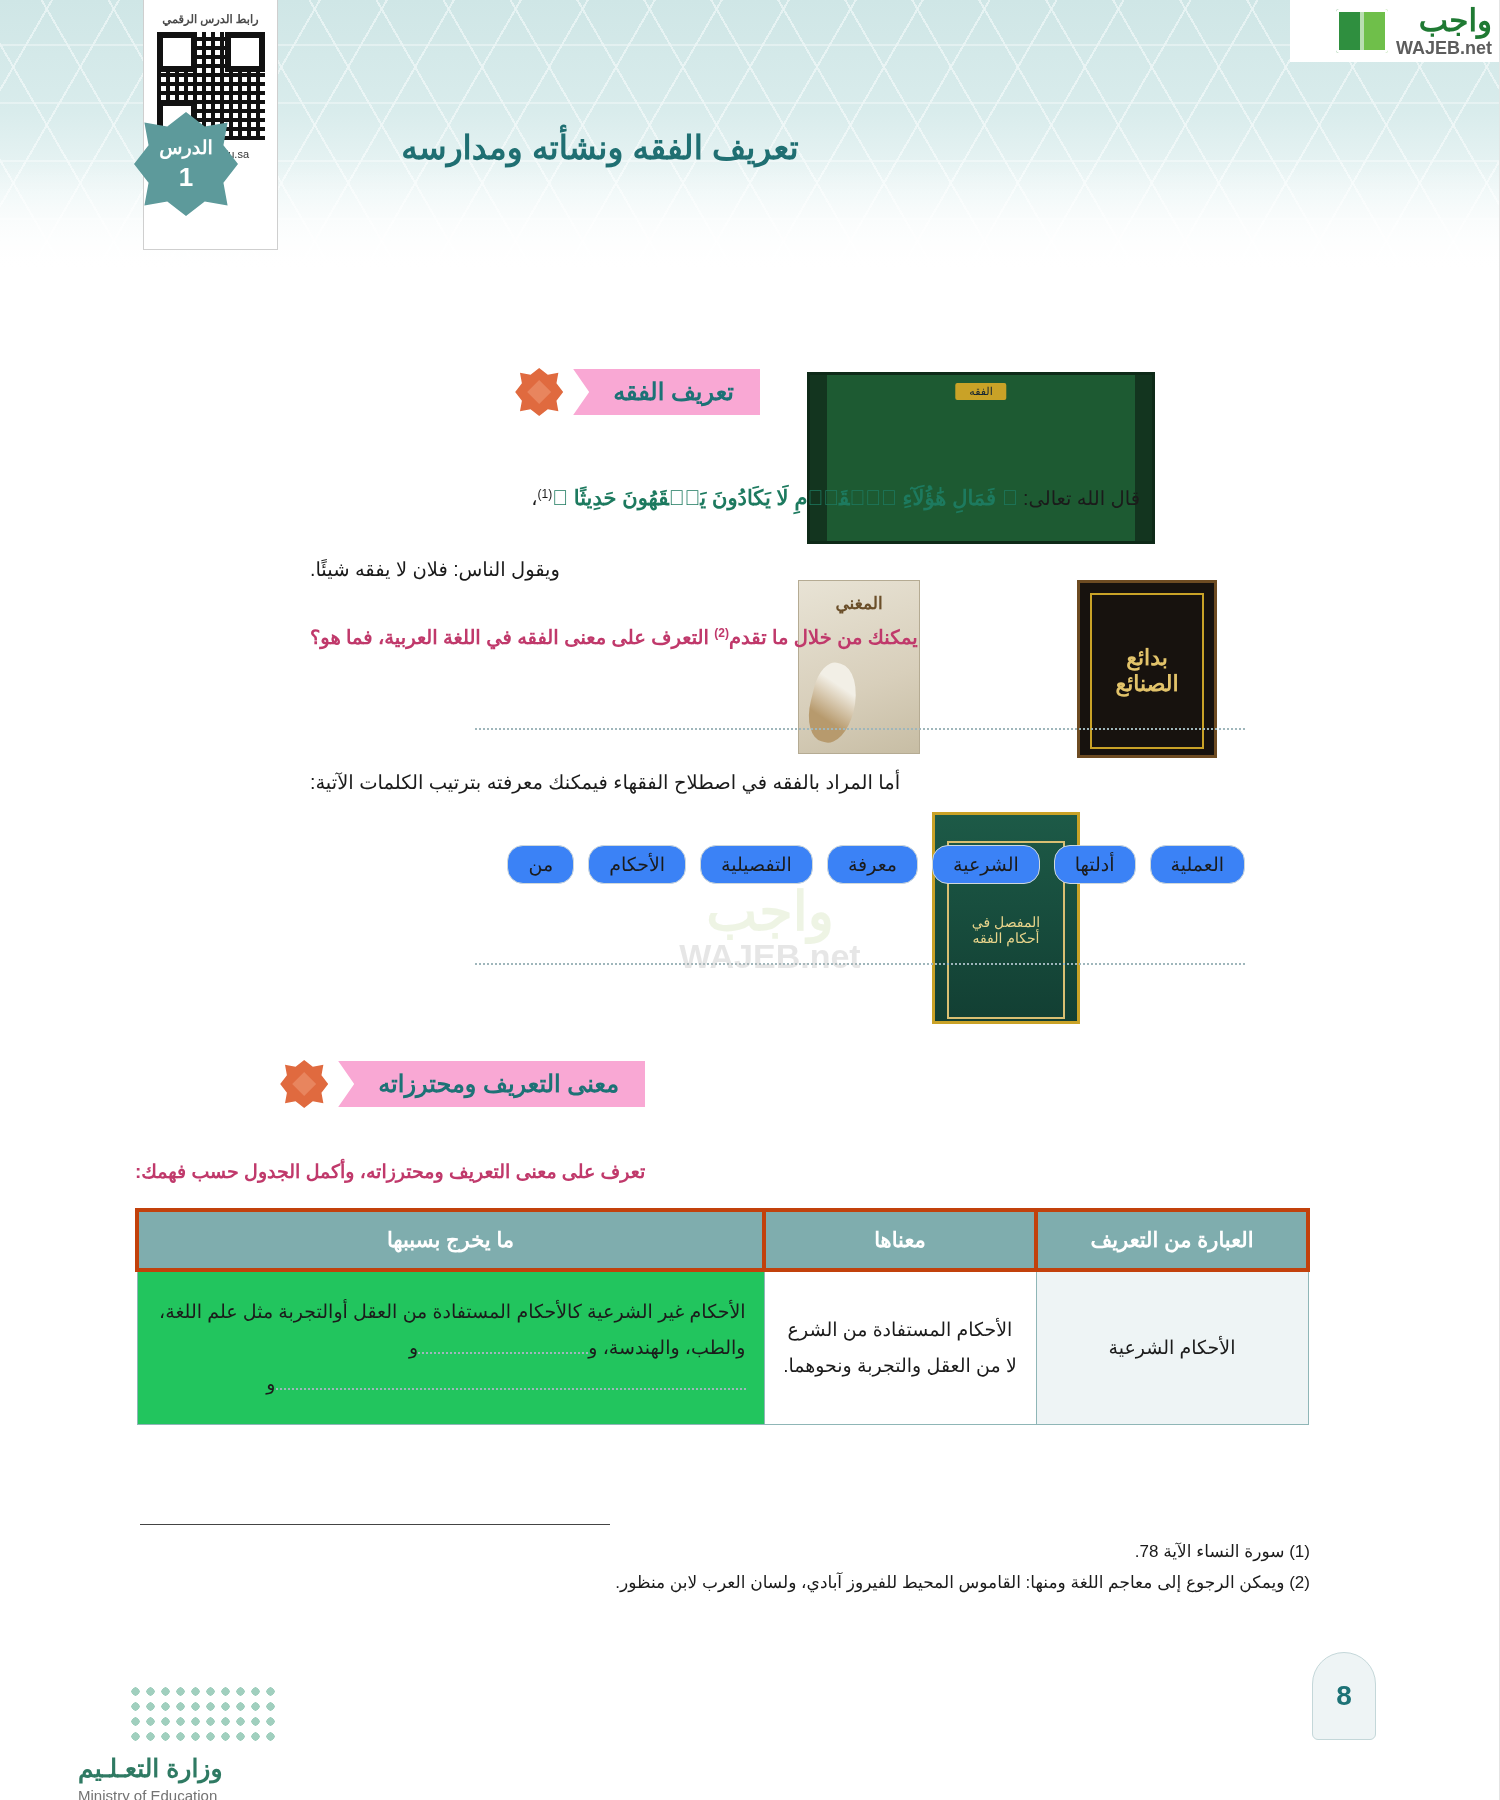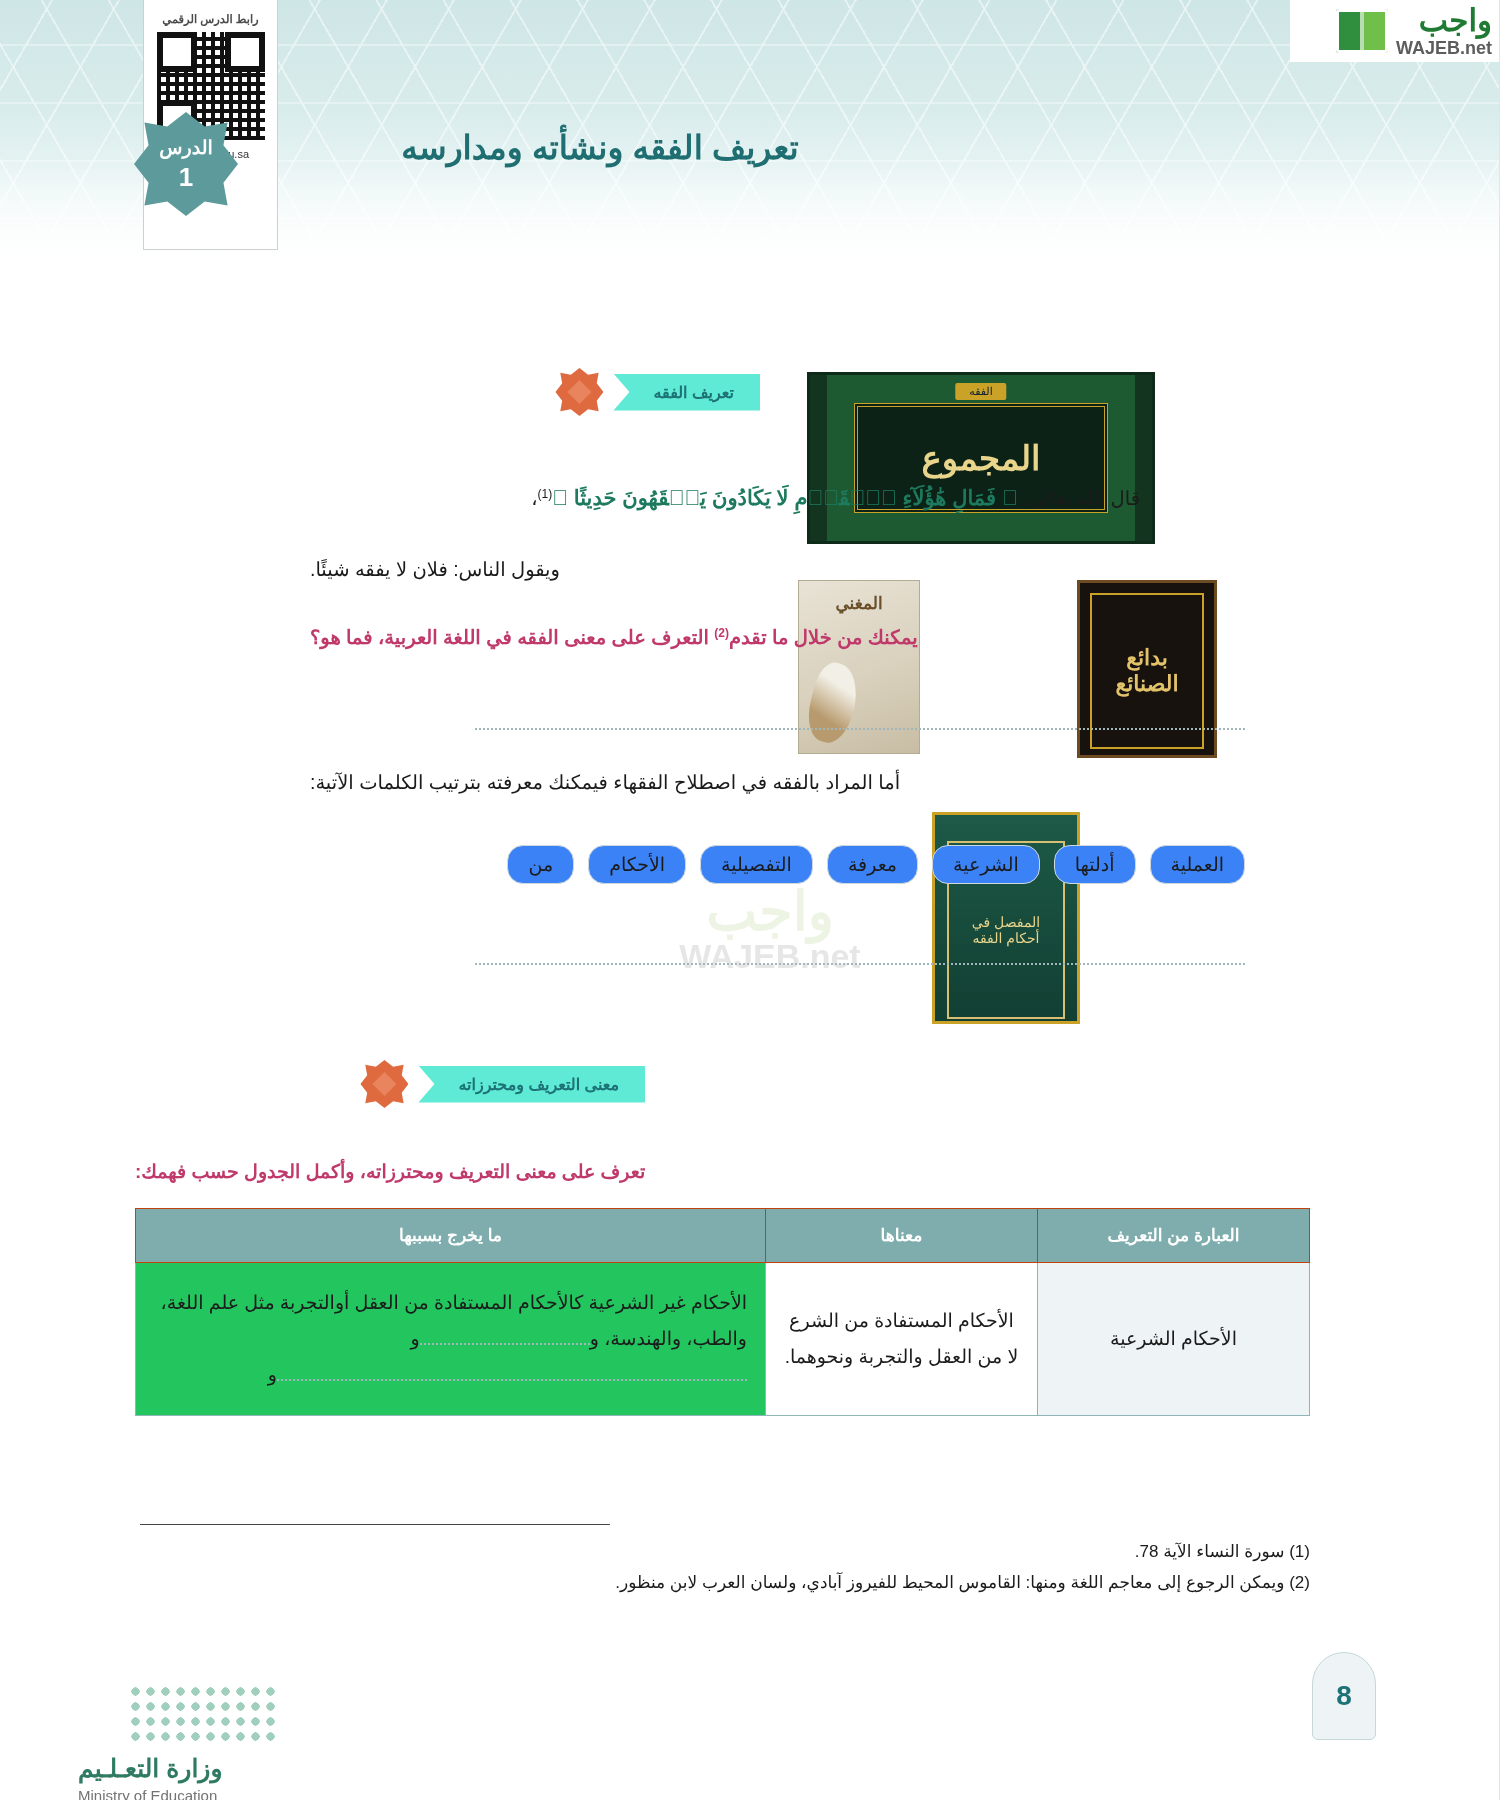--- a/index.html
+++ b/index.html
@@ -163,23 +163,23 @@
 
   
   .section-head {
     position: absolute;
     display: flex;
     align-items: center;
     gap: 10px;
     direction: rtl;
   }
   .sh-label {
-    background: #5eead4;
+    background: #f9a8d4;
     color: #1d7276;
-    font-size: 16px;
+    font-size: 24px;
     font-weight: bold;
     padding: 9px 26px 9px 40px;
     clip-path: polygon(0 0, 100% 0, 100% 100%, 0 100%, 16px 50%);
     white-space: nowrap;
   }
   .sh-diamond {
     width: 48px; height: 48px;
     background: #e06a3f;
     clip-path: polygon(50% 0%, 68% 14%, 90% 10%, 86% 32%, 100% 50%, 86% 68%, 90% 90%, 68% 86%, 50% 100%, 32% 86%, 10% 90%, 14% 68%, 0% 50%, 14% 32%, 10% 10%, 32% 14%);
     position: relative;
@@ -340,24 +340,24 @@
     top: 1208px;
     right: 190px;
     width: 1175px;
     border-collapse: collapse;
     direction: rtl;
     font-size: 19px;
   }
   .tbl th {
     background: #7fadae;
     color: #ffffff;
-    font-size: 17px;
+    font-size: 21px;
     font-weight: bold;
     padding: 16px 22px;
-    border: 1px solid #c2410c;
+    border: 4px solid #c2410c;
   }
   .tbl td {
     border: 1px solid #8fb6b7;
     padding: 22px 18px;
     vertical-align: middle;
     color: #1b1b1b;
     line-height: 1.9;
   }
   .td-term { background: #eef4f5; text-align: center; width: 235px; }
   .td-mean { background: #ffffff; text-align: center; width: 235px; }
@@ -465,21 +465,20 @@
   <div class="b2">1</div>
 </div>
 
 <div class="section-head" style="top:368px; right:740px;">
   <div class="sh-label">تعريف الفقه</div>
   <div class="sh-diamond"></div>
 </div>
 
 <div class="bookimg book1">
   <div class="book1-tag">الفقه</div>
-  <div class="book1-inner">المجموع</div>
 </div>
 <div class="bookimg book2">
   <div class="b2t">المغني</div>
   <div class="b2q"></div>
 </div>
 <div class="bookimg book3">
   <div class="book3-in">بدائع الصنائع</div>
 </div>
 <div class="bookimg book4">
   <div class="book4-in">المفصل في أحكام الفقه</div>

